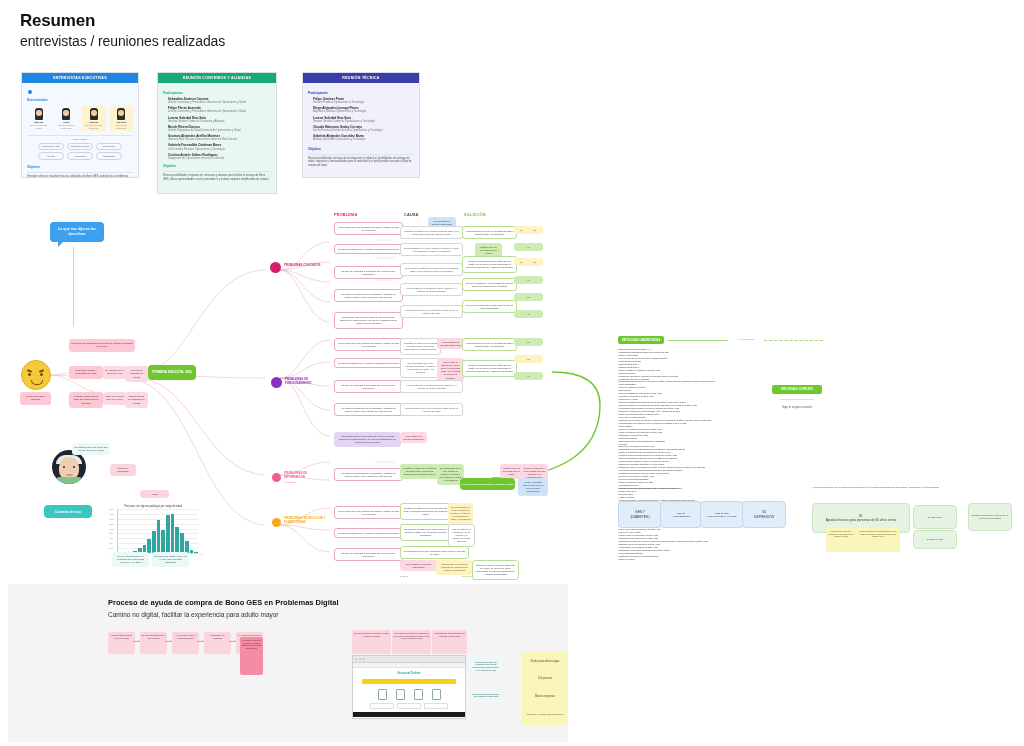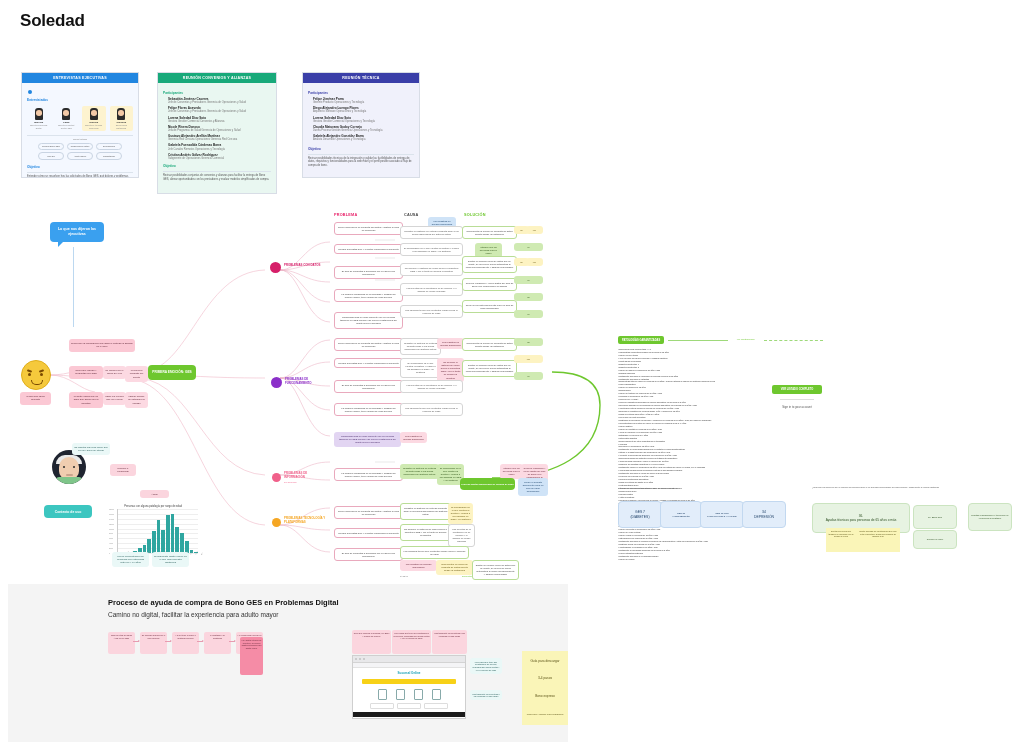--- a/index.html
+++ b/index.html
@@ -127,21 +127,22 @@
   .byellow{height:5px;background:#f7d117;border-radius:1px;margin:4px 6px;}
   .bicons{display:flex;justify-content:center;gap:9px;margin:5px 0 3px;}
   .bicon{width:7px;height:9px;border:.6px solid #8aa;border-radius:1px;}
   .btaskbar{height:5px;background:#1b1b1b;}
 </style>
 </head>
 <body>
 
 <div class="root">
 
-  <div class="abs h-title">Soledad</div>
+  <div class="abs h-title">Resumen</div>
+  <div class="abs h-sub">entrevistas / reuniones realizadas</div>
 
   <div class="abs card c1">
     <div class="cap">ENTREVISTAS EJECUTIVAS</div>
     <div class="body">
       <div class="dot-blue"></div>
       <div class="sec-lbl sec-b">Entrevistados</div>
       <div class="avrow">
         <div class="avcell">
           <div class="avhead"></div>
           <div class="avname">Marcela</div>

